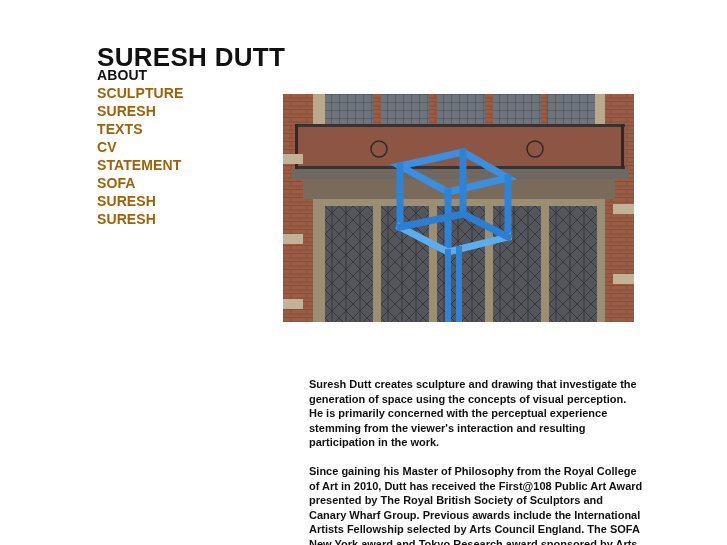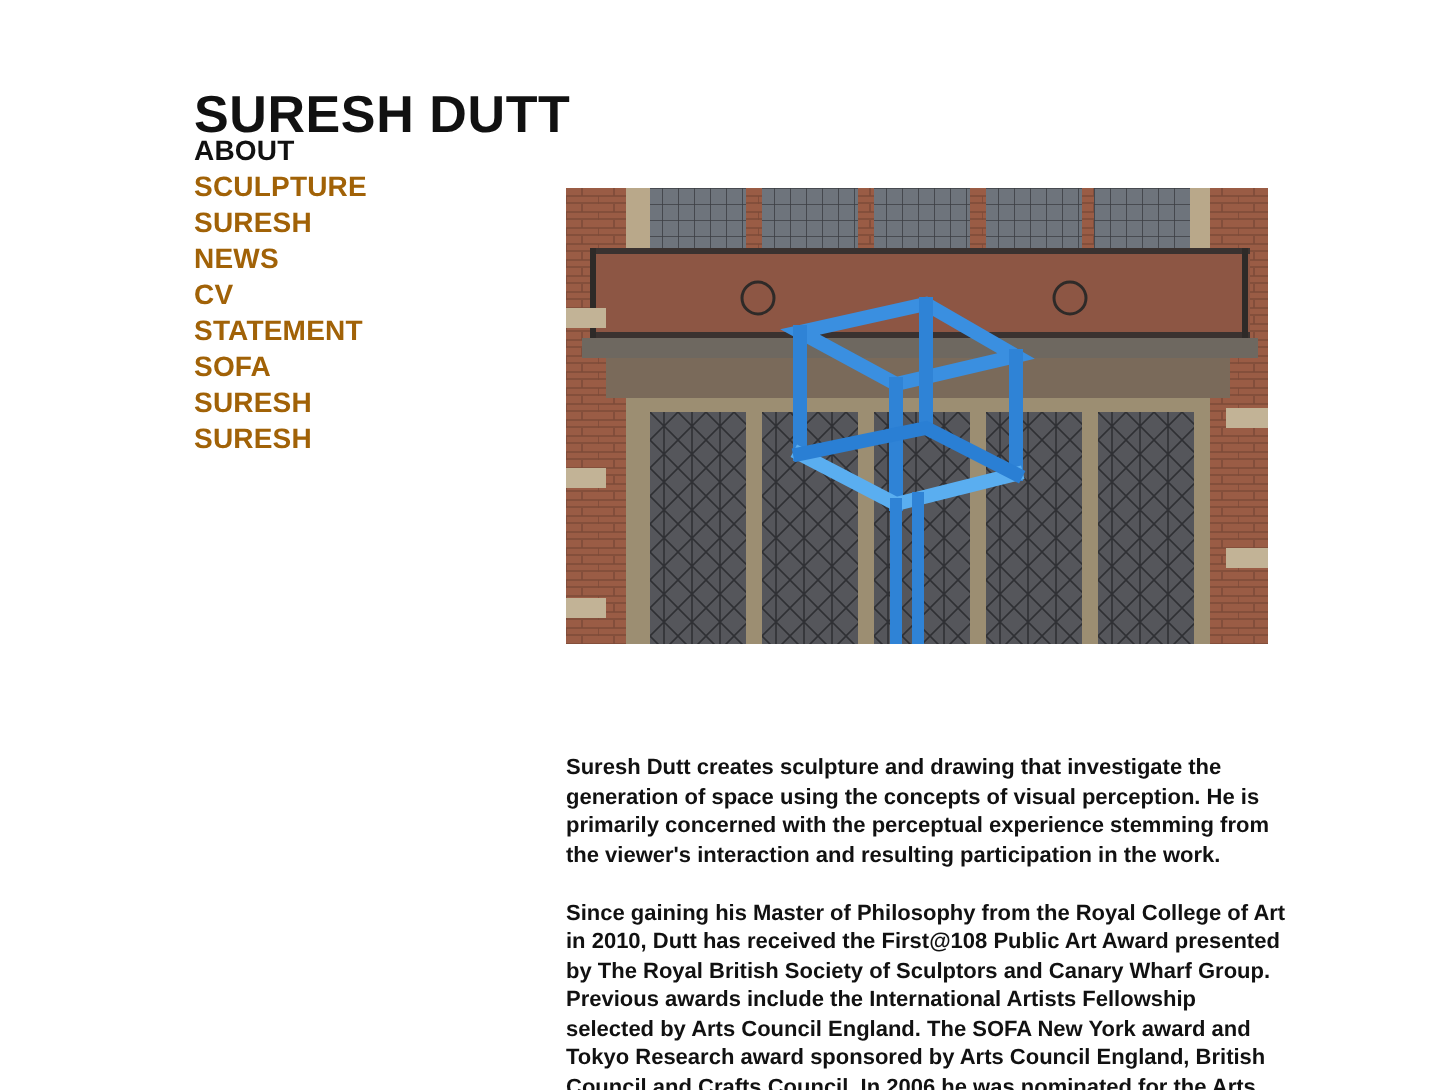--- a/index.html
+++ b/index.html
@@ -21,32 +21,32 @@
     .hero {
       position: absolute; left: 283px; top: 94px; width: 351px; height: 228px;
       overflow: hidden; background: #8a5a44;
     }
     .hero svg { display: block; }
 
     .content {
       position: absolute; left: 283px; top: 377px; width: 360px;
       font-size: 11px; font-weight: bold; line-height: 14.5px; color: #111;
     }
-    .content p { margin-bottom: 14.5px; }
+    .content p { margin-bottom: 14.5px; margin-left: 26px; }
   </style>
 </head>
 <body>
 
 <div class="site-title">SURESH DUTT</div>
 
 <ul class="nav">
   <li><a href="#" class="active">ABOUT</a></li>
   <li><a href="#">SCULPTURE</a></li>
   <li><a href="#">SURESH</a></li>
-  <li><a href="#">NEWS</a></li>
+  <li><a href="#">TEXTS</a></li>
   <li><a href="#">CV</a></li>
   <li><a href="#">STATEMENT</a></li>
   <li><a href="#">SOFA</a></li>
   <li><a href="#">SURESH</a></li>
   <li><a href="#">SURESH</a></li>
 </ul>
 
 <div class="hero" title="Blue cube sculpture on a pole in front of a brick building with leaded windows">
   <svg width="351" height="228" viewBox="0 0 351 228">
     <defs>

